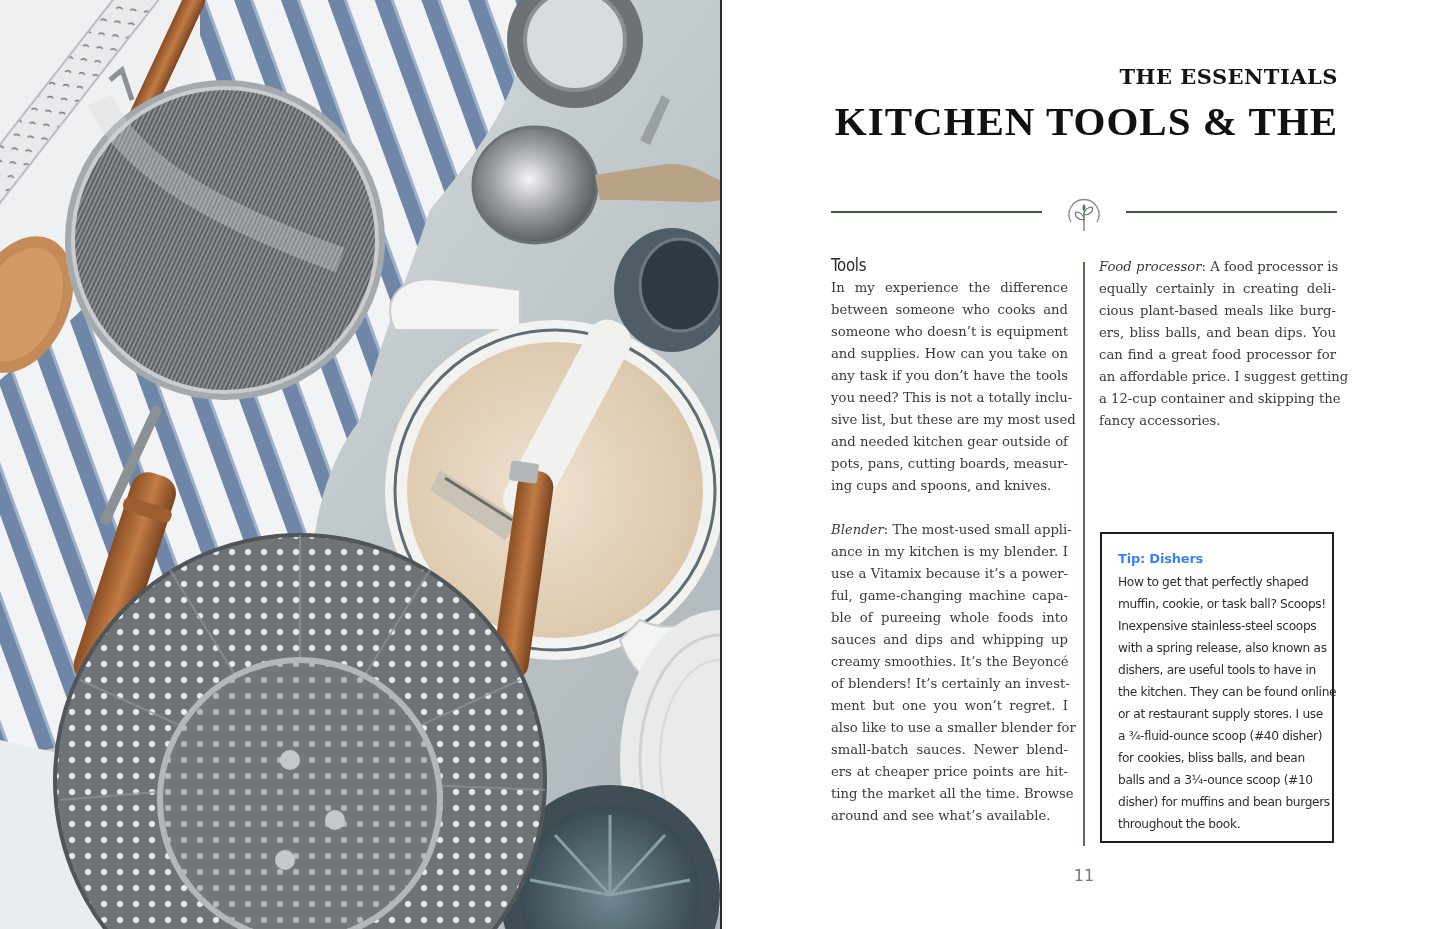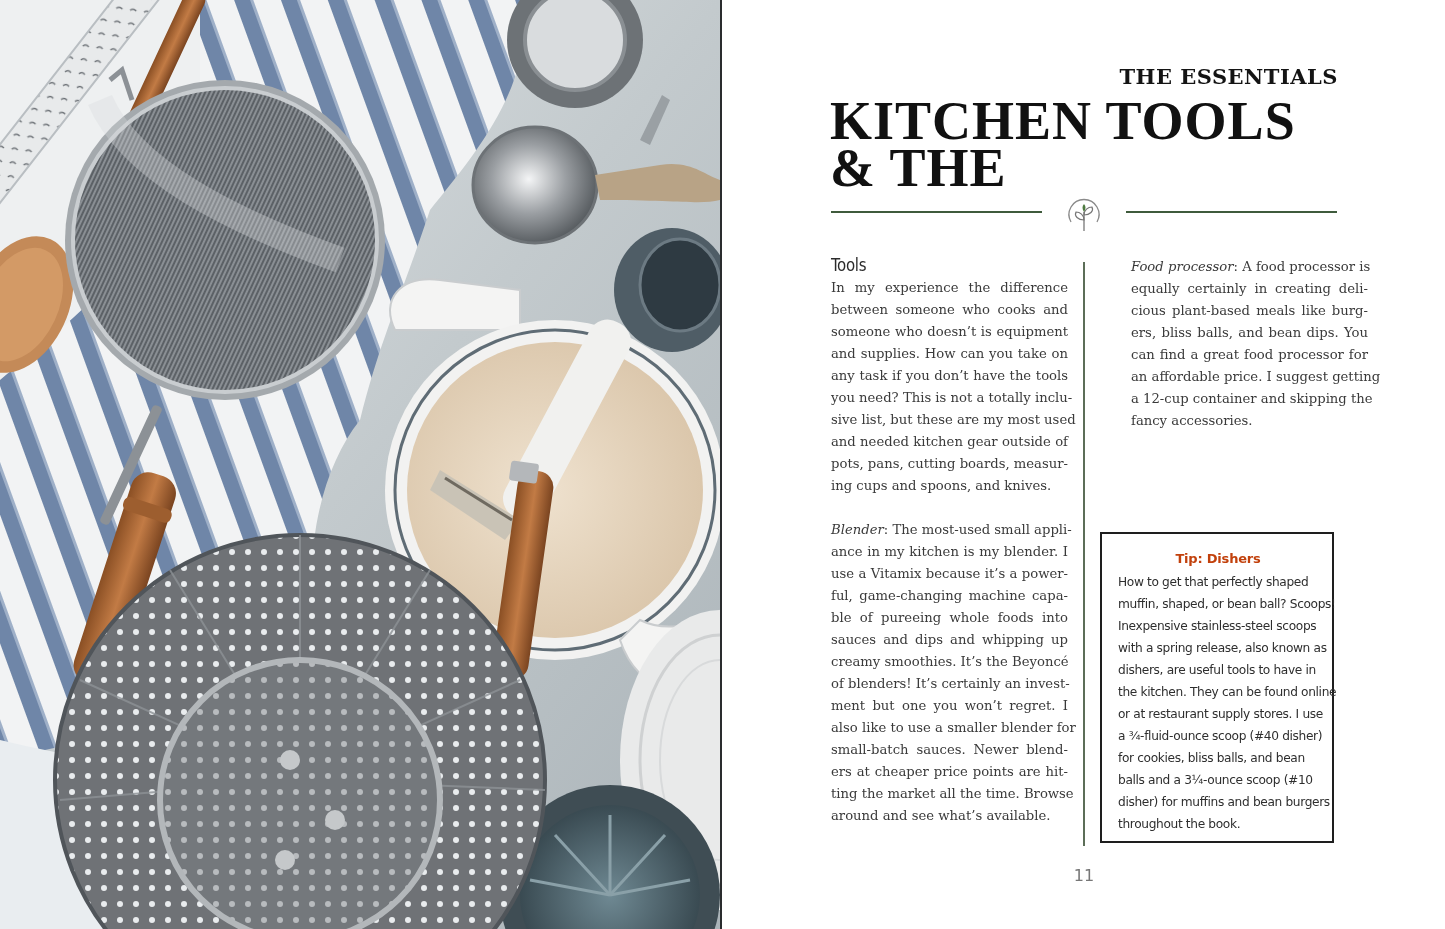--- a/index.html
+++ b/index.html
@@ -20,53 +20,53 @@
   }
   
   .page { position: absolute; left: 722px; top: 0; width: 723px; height: 929px; background: #fff; }
   .kicker {
     position: absolute; left: 108px; width: 508px; top: 64px;
     text-align: right; font-family: "DejaVu Serif", serif; font-weight: bold;
     font-size: 21px; letter-spacing: 0.5px; color: #141414;
   }
   .title {
     position: absolute; left: 108px; width: 508px; top: 98px;
-    text-align: left; font-family: "Liberation Serif", serif; font-weight: bold;
-    font-size: 54px; line-height: 47px; letter-spacing: 1px; color: #111;
+    text-align: right; font-family: "Liberation Serif", serif; font-weight: bold;
+    font-size: 41px; line-height: 47px; letter-spacing: 1px; color: #111;
   }
   .rule { position: absolute; top: 211px; height: 2px; background: #3f5b3c; }
   .rule.left { left: 109px; width: 211px; }
   .rule.right { left: 404px; width: 211px; }
   .sprout { position: absolute; left: 343px; top: 196px; width: 38px; height: 38px; }
 
   .col {
     position: absolute; top: 254px; width: 237px;
     font-family: "DejaVu Serif", serif; font-size: 13.2px; line-height: 22px;
     color: #3a3a3a; text-align: justify;
   }
   .col.left { left: 109px; }
-  .col.right { left: 377px; top: 256px; margin-left: 32px; }
+  .col.right { left: 377px; top: 256px; }
   .section-head {
     font-family: "DejaVu Sans", sans-serif; font-size: 18.5px; line-height: 22px;
     color: #2b2b2b; margin: 0 0 1px 0; letter-spacing: -0.3px;
     font-stretch: condensed; transform: scaleX(0.9); transform-origin: left;
   }
   .col em { font-style: italic; }
   .vdivider {
     position: absolute; left: 361px; top: 262px; width: 2px; height: 584px;
     background: #5c6e58;
   }
   .tipbox {
     position: absolute; left: 378px; top: 532px; width: 234px; height: 311px;
     border: 2px solid #1e1e1e; box-sizing: border-box; padding: 14px 14px 10px 16px;
     font-family: "DejaVu Sans", sans-serif;
   }
   .tip-title {
-    text-align: center; font-weight: bold; font-size: 13px; line-height: 18px;
-    color: #c2410c; margin: 2px 0 3px 0; letter-spacing: -0.2px;
+    text-align: left; font-weight: bold; font-size: 13px; line-height: 18px;
+    color: #3b82f6; margin: 2px 0 3px 0; letter-spacing: -0.2px;
   }
   .tip-body {
     font-size: 12.2px; line-height: 22px; color: #2e2e2e; letter-spacing: -0.35px;
   }
   .tip-body span { display: block; white-space: nowrap; }
   .pagenum {
     position: absolute; left: 340px; width: 44px; top: 866px; text-align: center;
     font-family: "DejaVu Sans", sans-serif; font-size: 16px; color: #777;
   }
   .col .line { display: block; text-align: justify; text-align-last: justify; white-space: nowrap; }
@@ -282,21 +282,21 @@
       <span class="line">a 12-cup container and skipping the</span>
       <span class="line last">fancy accessories.</span>
     </div>
     <div style="height:22px"></div>
   </div>
 
   <div class="tipbox">
     <div class="tip-title">Tip: Dishers</div>
     <div class="tip-body">
       <span>How to get that perfectly shaped</span>
-      <span>muffin, shaped, or bean ball? Scoops!</span>
+      <span>muffin, cookie, or task ball? Scoops!</span>
       <span>Inexpensive stainless-steel scoops</span>
       <span>with a spring release, also known as</span>
       <span>dishers, are useful tools to have in</span>
       <span>the kitchen. They can be found online</span>
       <span>or at restaurant supply stores. I use</span>
       <span>a ¾-fluid-ounce scoop (#40 disher)</span>
       <span>for cookies, bliss balls, and bean</span>
       <span>balls and a 3¼-ounce scoop (#10</span>
       <span>disher) for muffins and bean burgers</span>
       <span>throughout the book.</span>

